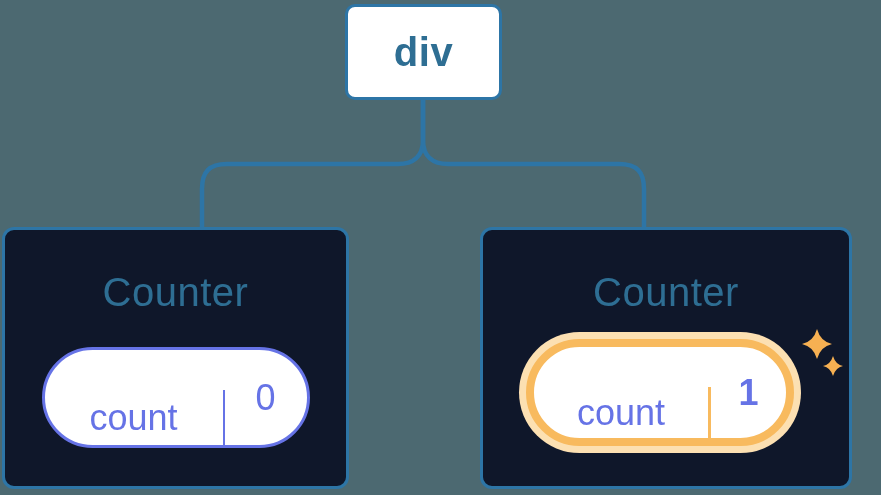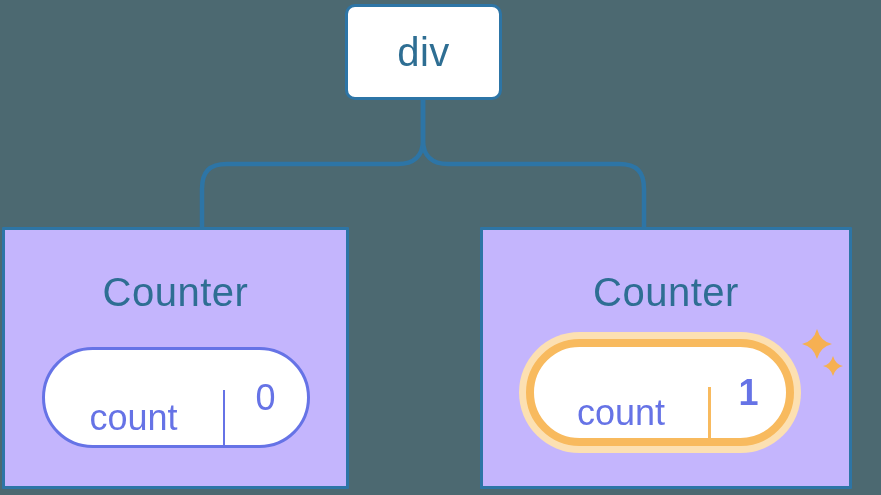--- a/index.html
+++ b/index.html
@@ -18,40 +18,40 @@
     width: 157px; height: 96px;
     box-sizing: border-box;
     background: #ffffff;
     border: 3px solid #2D75A6;
     border-radius: 10px;
     display: flex; align-items: center; justify-content: center;
   }
   .root-node .label {
     font-size: 40px;
     color: #2E6E93;
-    font-weight: 400;
+    font-weight: 700;
     letter-spacing: 0.5px;
     text-align: center;
   }
   
   .connectors {
     position: absolute;
     left: 0; top: 0;
     width: 881px; height: 495px;
     pointer-events: none;
   }
   
   .card {
     position: absolute;
     top: 227px;
     height: 262px;
     box-sizing: border-box;
-    background: #c4b5fd;
+    background: #0f172a;
     border: 3px solid #2D75A6;
-    border-radius: 1px;
+    border-radius: 12px;
   }
   .card-left  { left: 2px;   width: 347px; }
   .card-right { left: 480px; width: 372px; }
   .card-title {
     margin-top: 40px;
     text-align: center;
     font-size: 40px;
     font-weight: 500;
     color: #2E6E93;
     letter-spacing: 0.5px;

